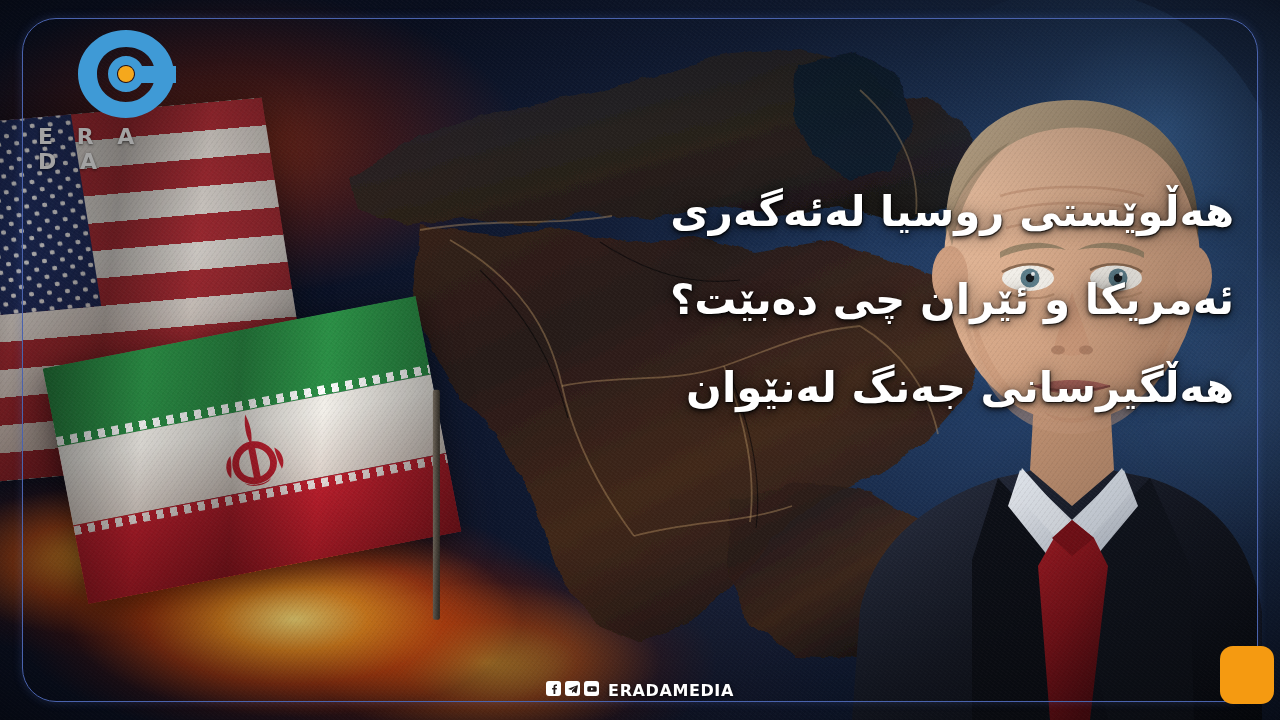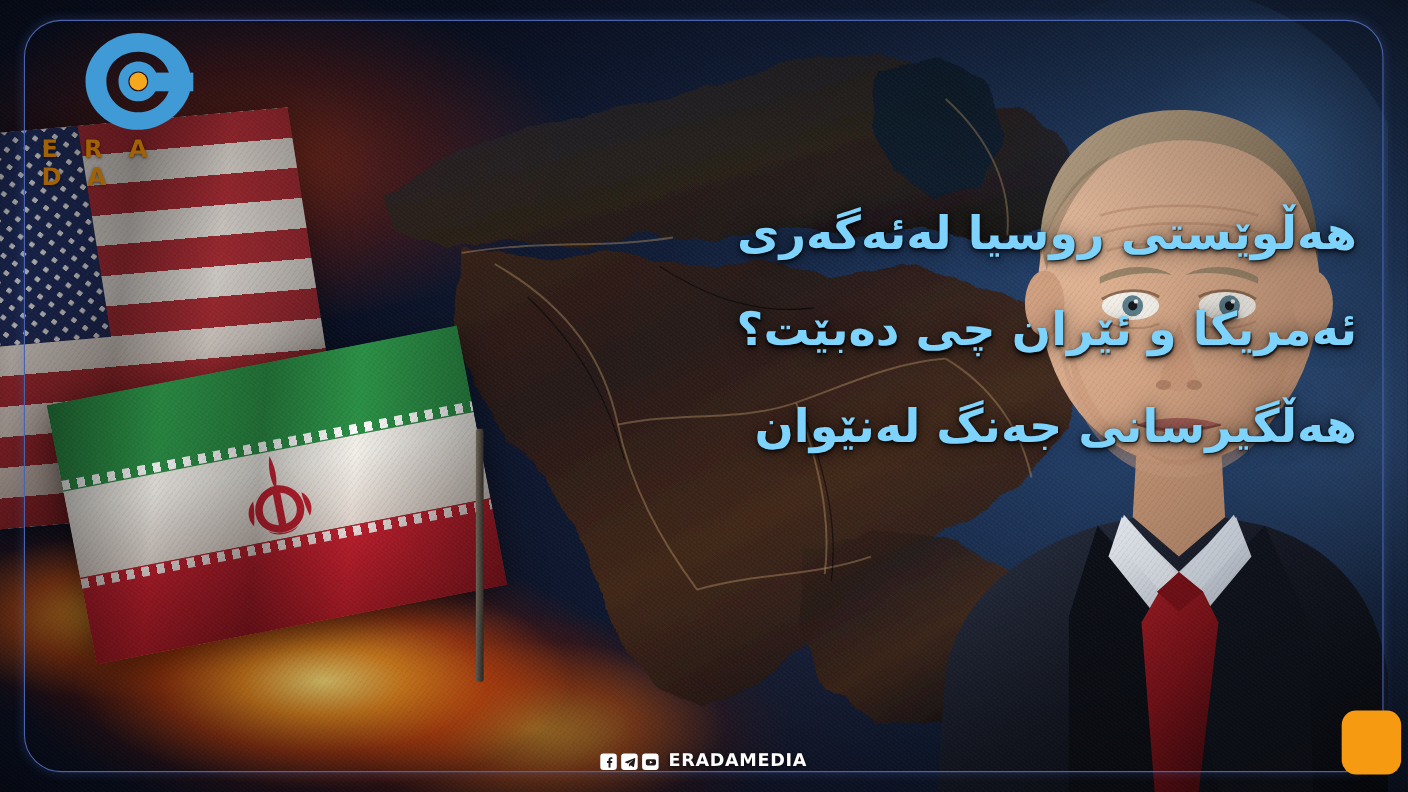--- a/index.html
+++ b/index.html
@@ -154,57 +154,57 @@
   }
   .portrait svg { width: 100%; height: 100%; display: block; }
 
   
   .headline {
     position: absolute;
     right: 46px;
     top: 168px;
     width: 900px;
     direction: rtl;
-    color: #7dd3fc;
+    color: #ffffff;
     font-weight: bold;
     font-size: 42px;
     line-height: 88px;
     letter-spacing: .2px;
     text-shadow:
        0 2px 5px rgba(0,0,0,.85),
        0 0 18px rgba(0,0,0,.55),
        1px 1px 0 rgba(0,0,0,.5);
   }
   .headline .hl-line { display: block; white-space: nowrap; }
 
   
   .logo {
     position: absolute;
     left: 38px; top: 26px;
     width: 140px;
   }
   .logo-mark { width: 104px; height: 96px; display: block; }
   .logo-word {
     margin-top: 2px;
-    color: #a16207;
+    color: #a3a3a3;
     font-weight: bold;
     font-size: 22px;
     letter-spacing: 8px;
     direction: ltr;
     text-align: left;
     text-shadow: 0 1px 3px rgba(0,0,0,.6);
   }
 
   
   .footer-brand {
     position: absolute;
     left: 0; right: 0;
     bottom: 20px;
     display: flex;
-    align-items: flex-end;
+    align-items: flex-start;
     justify-content: center;
     gap: 9px;
     direction: ltr;
   }
   .social-icons { display: flex; gap: 4px; align-items: center; }
   .soc {
     width: 15px; height: 15px;
     background: #ffffff;
     border-radius: 3px;
     display: flex; align-items: center; justify-content: center;

